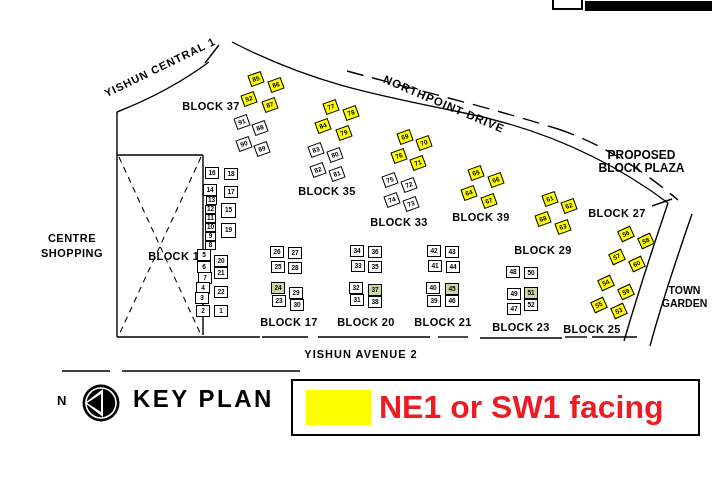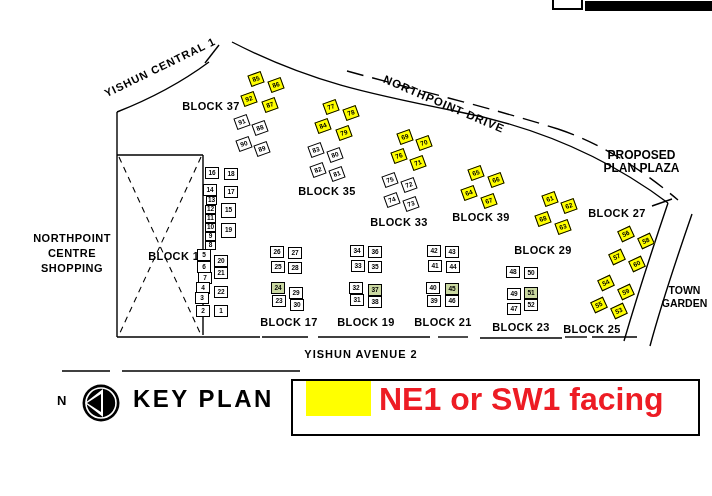--- a/index.html
+++ b/index.html
@@ -20,21 +20,21 @@
   #street-avenue{left:361px;top:354px;}
   .place{position:absolute;text-align:center;font-weight:bold;white-space:nowrap;}
   #place-shopping{left:20px;top:231px;width:104px;font-size:11px;line-height:15px;letter-spacing:.5px;}
   #place-plaza{left:594px;top:149px;width:95px;font-size:12px;line-height:13px;}
   #place-garden{left:642px;top:284px;width:85px;font-size:10.5px;line-height:13px;}
   .place span{display:block;}
   #keyplan-n{position:absolute;left:57px;top:393px;font-size:13px;font-weight:bold;}
   #compass{position:absolute;left:81px;top:382px;}
   #keyplan-title{position:absolute;left:133px;top:385px;font-size:24px;font-weight:bold;letter-spacing:2.5px;}
   #legend{position:absolute;left:291px;top:379px;width:409px;height:57px;box-sizing:border-box;
-          border:2.5px solid #000;background:#fff;display:flex;align-items:flex-start;}
+          border:2.5px solid #000;background:#fff;display:flex;align-items:center;}
   #legend-swatch{width:65px;height:35px;margin-left:13px;background:#ffff00;}
   #legend-text{margin-left:8px;font-size:32px;font-weight:bold;color:#ed1c24;white-space:nowrap;}
   #frag-box{position:absolute;left:552px;top:-8px;width:31px;height:18px;box-sizing:border-box;
             border:2.5px solid #000;background:#fff;}
   #frag-bar{position:absolute;left:585px;top:1px;width:127px;height:10px;background:#000;}
 </style>
 </head>
 <body>
 
 <div id="stage">
@@ -64,27 +64,26 @@
       <path d="M119,157 L201,335" stroke-dasharray="6 5" stroke-width="1.1"></path>
       <path d="M201,157 L119,335" stroke-dasharray="6 5" stroke-width="1.1"></path>
     </g>
   </svg>
 
   <div class="street" id="street-central">YISHUN CENTRAL 1</div>
   <div class="street" id="street-drive">NORTHPOINT DRIVE</div>
   <div class="street" id="street-avenue">YISHUN AVENUE 2</div>
 
   <div class="place" id="place-shopping">
-    <span>NORTHPOINT</span>
     <span>CENTRE</span>
     <span>SHOPPING</span>
   </div>
   <div class="place" id="place-plaza">
     <span>PROPOSED</span>
-    <span>PLAN PLAZA</span>
+    <span>BLOCK PLAZA</span>
   </div>
   <div class="place" id="place-garden">
     <span>TOWN</span>
     <span>GARDEN</span>
   </div>
 
   <div id="blocks-layer">
       <div class="blk-label" style="left: 211px; top: 106px;">BLOCK 37</div>
       <div class="unit y" style="left: 249px; top: 73px; transform: rotate(-20deg);">85</div>
       <div class="unit y" style="left: 269px; top: 79px; transform: rotate(-20deg);">86</div>
@@ -141,21 +140,21 @@
       <div class="unit w" style="left: 524px; top: 299px;">52</div>
       <div class="blk-label" style="left: 443px; top: 322px;">BLOCK 21</div>
       <div class="unit w" style="left: 427px; top: 245px;">42</div>
       <div class="unit w" style="left: 445px; top: 246px;">43</div>
       <div class="unit w" style="left: 428px; top: 260px;">41</div>
       <div class="unit w" style="left: 446px; top: 261px;">44</div>
       <div class="unit w" style="left: 426px; top: 282px;">40</div>
       <div class="unit g" style="left: 445px; top: 283px;">45</div>
       <div class="unit w" style="left: 427px; top: 295px;">39</div>
       <div class="unit w" style="left: 445px; top: 295px;">46</div>
-      <div class="blk-label" style="left: 366px; top: 322px;">BLOCK 19</div>
+      <div class="blk-label" style="left: 366px; top: 322px;">BLOCK 20</div>
       <div class="unit w" style="left: 350px; top: 245px;">34</div>
       <div class="unit w" style="left: 368px; top: 246px;">36</div>
       <div class="unit w" style="left: 351px; top: 260px;">33</div>
       <div class="unit w" style="left: 368px; top: 261px;">35</div>
       <div class="unit w" style="left: 349px; top: 282px;">32</div>
       <div class="unit g" style="left: 368px; top: 284px;">37</div>
       <div class="unit w" style="left: 350px; top: 294px;">31</div>
       <div class="unit w" style="left: 368px; top: 296px;">38</div>
       <div class="blk-label" style="left: 289px; top: 322px;">BLOCK 17</div>
       <div class="unit w" style="left: 270px; top: 246px;">26</div>

